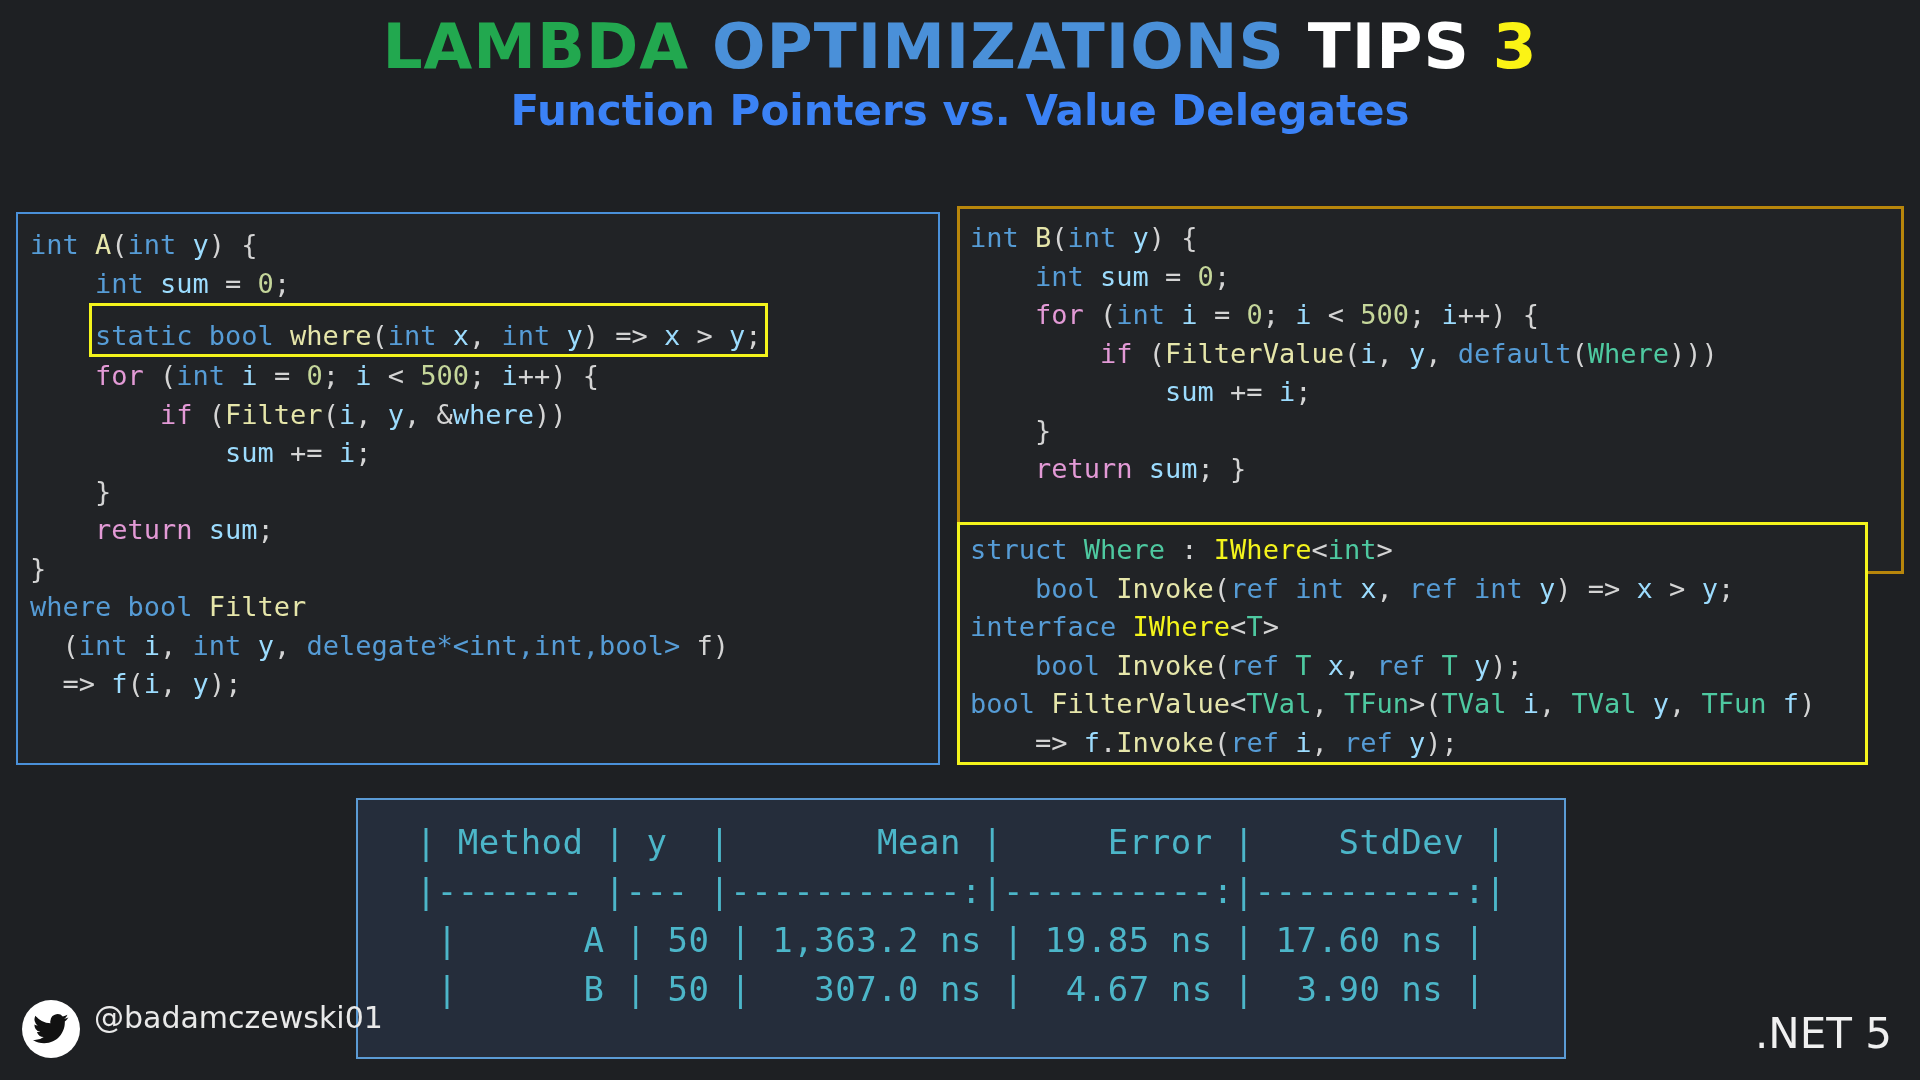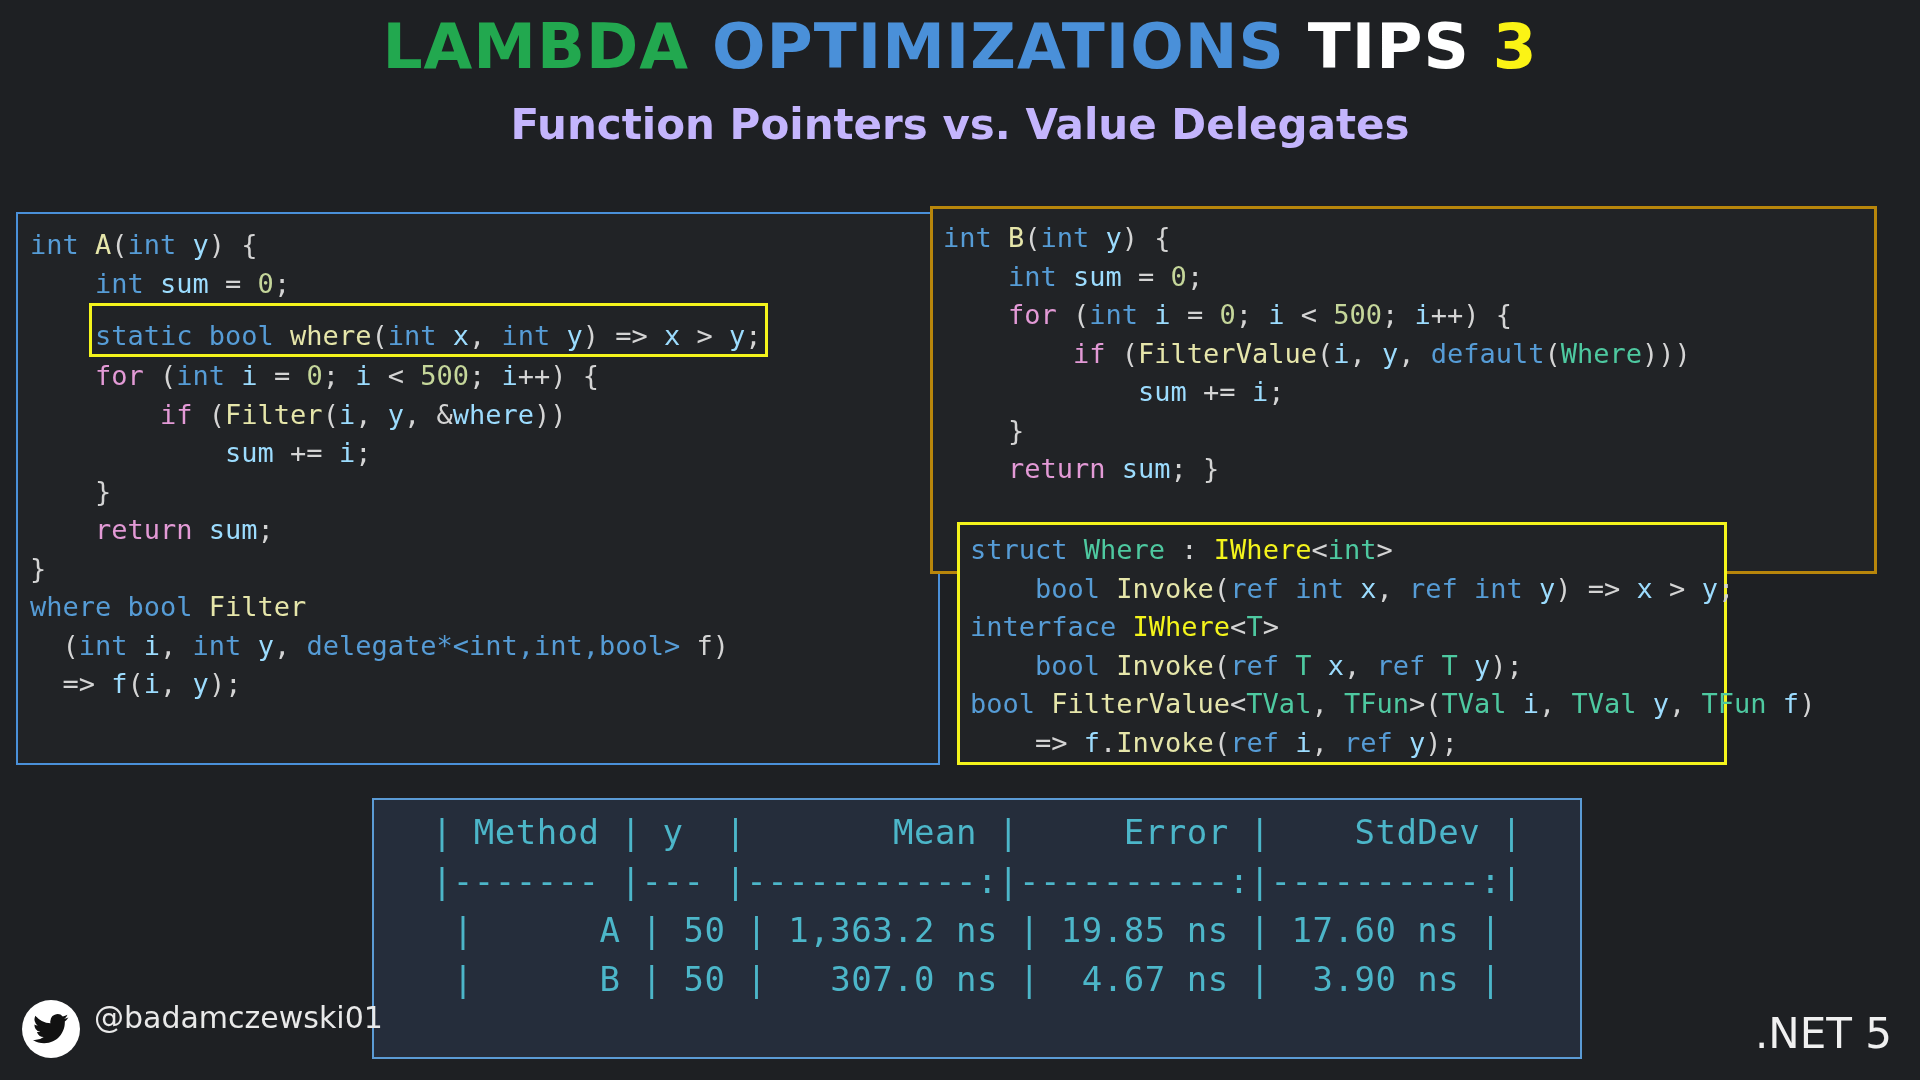--- a/index.html
+++ b/index.html
@@ -31,25 +31,25 @@
     line-height: 1.05;
     white-space: nowrap;
   }
   .title span { display: inline; }
   .t-lambda { color: #22a84f; }
   .t-opt    { color: #4a90d9; }
   .t-tips   { color: #ffffff; }
   .t-num    { color: #fbf315; }
 
   .subtitle {
-    margin-top: 20px;
+    margin-top: 6px;
     font-family: "DejaVu Sans", sans-serif;
     font-size: 42px;
     font-weight: 700;
-    color: #c4b5fd;
+    color: #3b82f6;
     letter-spacing: 0px;
     white-space: nowrap;
   }
 
   
   .panels {
     position: absolute;
     top: 206px;
     left: 0;
     width: 1920px;
@@ -69,32 +69,32 @@
   .panel-left {
     left: 16px;
     top: 6px;
     width: 924px;
     height: 553px;
     border: 2px solid #4a90d9;
     padding: 12px 0 0 12px;
   }
 
   .panel-right-a {
-    left: 930px;
+    left: 957px;
     top: 0px;
     width: 947px;
     height: 368px;
     border: 3px solid #b8860b;
     padding: 10px 0 0 10px;
   }
 
   .panel-right-b {
     left: 957px;
     top: 316px;
-    width: 770px;
+    width: 911px;
     height: 243px;
     border: 3px solid #f4f41c;
     padding: 6px 0 0 10px;
   }
 
   
   .hl-line {
     display: inline-block;
     border: 3px solid #f4f41c;
     margin-left: -6px;
@@ -108,27 +108,27 @@
   .k-fn     { color: #e6e6aa; }  
   .k-id     { color: #9cdcfe; }  
   .k-num    { color: #c5d69a; }  
   .k-punc   { color: #d4d4d4; }  
   .k-green  { color: #4ec9a0; }  
   .k-yellow { color: #f4f41c; }
 
   
   .bench {
     position: absolute;
-    left: 372px;
+    left: 356px;
     top: 798px;
     width: 1210px;
     height: 261px;
     background: #252d3b;
     border: 2px solid #5b9bd5;
-    padding-top: 8px;
+    padding-top: 18px;
     font-family: "DejaVu Sans Mono", monospace;
     font-size: 34px;
     line-height: 49px;
     color: #4cb6c9;
     white-space: pre;
     text-align: center;
     letter-spacing: 0.5px;
   }
 
   

